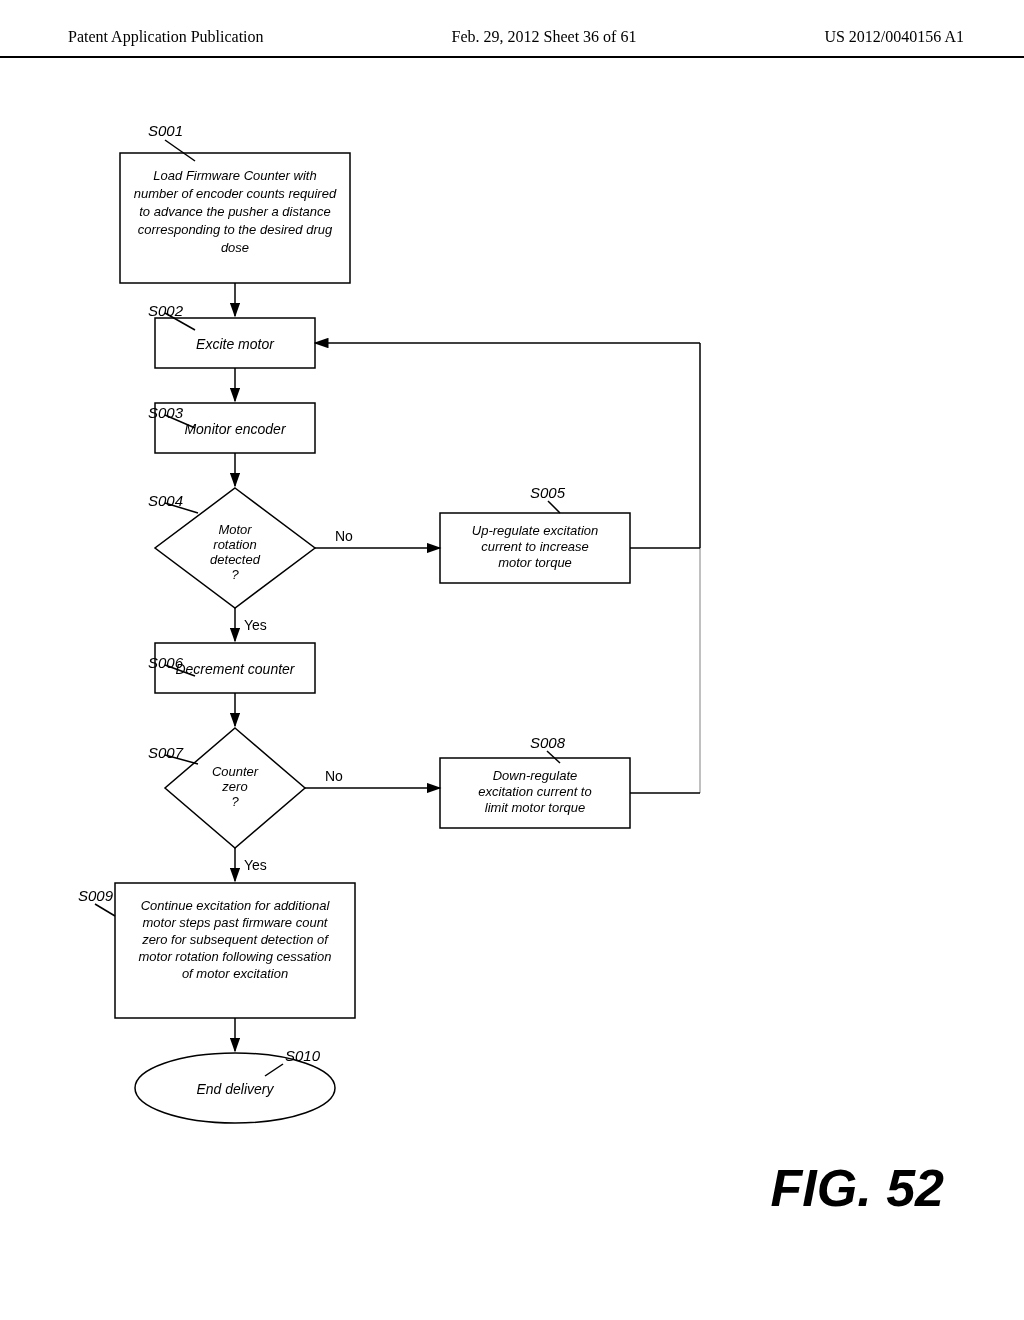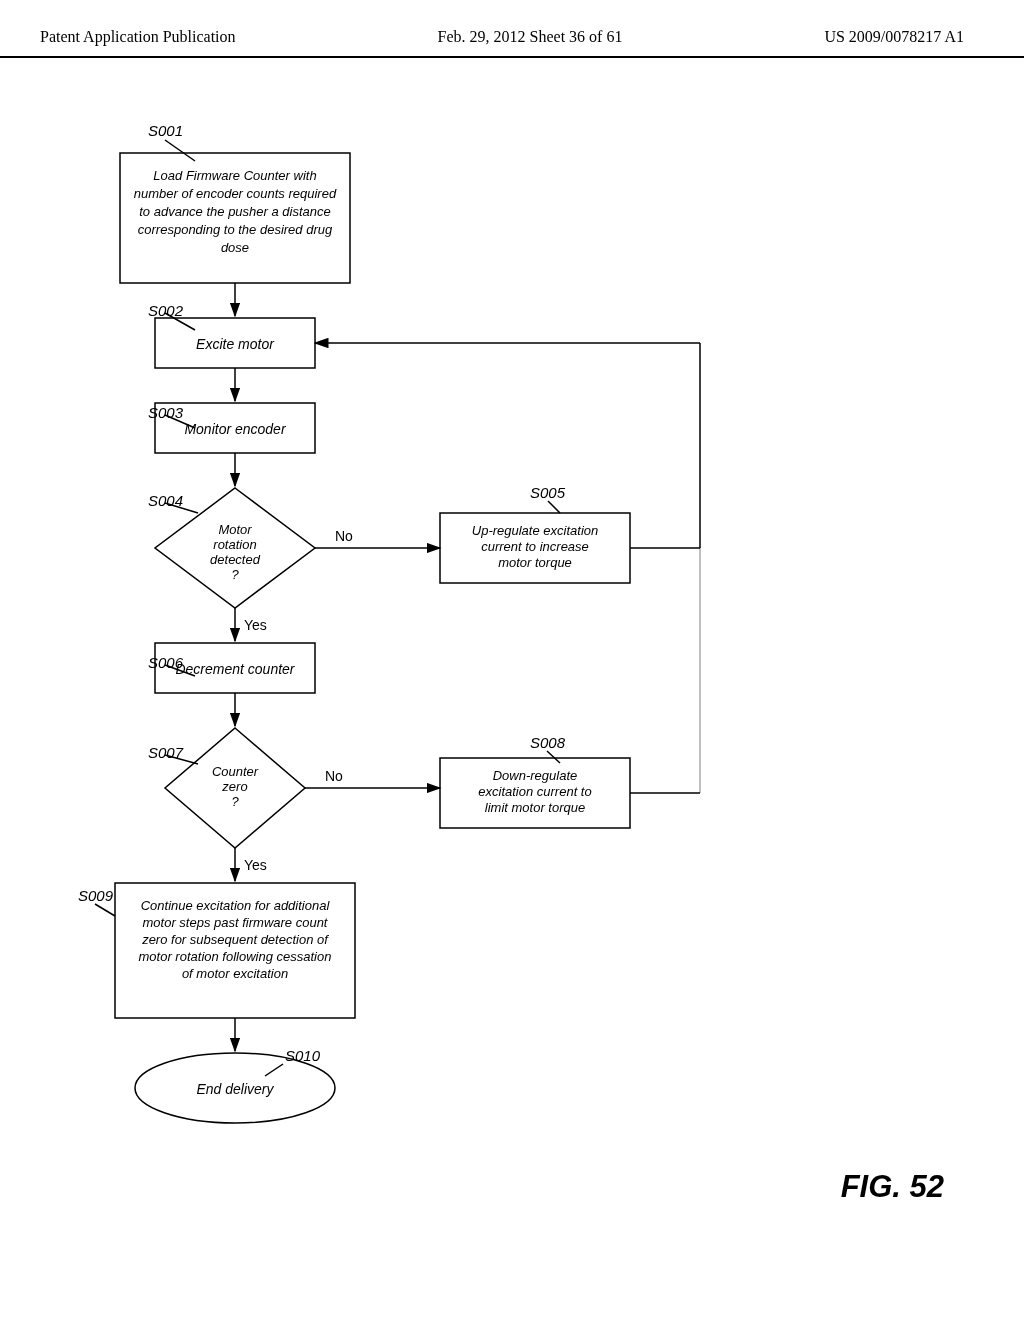--- a/index.html
+++ b/index.html
@@ -9,55 +9,55 @@
       background: #fff;
       font-family: 'Times New Roman', Times, serif;
       position: relative;
       overflow: hidden;
     }
 
     .header {
       display: flex;
       justify-content: space-between;
       align-items: flex-end;
-      padding: 28px 60px 10px 40px;
+      padding: 28px 60px 10px 68px;
       border-bottom: 2px solid #000;
     }
 
     .diagram-area {
       position: relative;
       width: 100%;
       height: calc(100% - 80px);
     }
 
     svg.flowchart {
       position: absolute;
       top: 0;
       left: 0;
       width: 100%;
       height: 100%;
     }
 
     .fig-label {
       position: absolute;
-      bottom: 93px;
+      bottom: 80px;
       right: 80px;
-      font-size: 31px;
+      font-size: 52px;
       font-weight: bold;
       font-style: italic;
       font-family: Arial, sans-serif;
     }
   </style>
 </head>
 <body>
 
 <div class="header">
   <span>Patent Application Publication</span>
   <span>Feb. 29, 2012  Sheet 36 of 61</span>
-  <span>US 2009/0078217 A1</span>
+  <span>US 2012/0040156 A1</span>
 </div>
 
 <div class="diagram-area">
   <svg class="flowchart" viewBox="0 0 1024 1240" xmlns="http://www.w3.org/2000/svg">
 
     <defs>
       <marker id="arrowhead" markerWidth="10" markerHeight="7" refX="9" refY="3.5" orient="auto">
         <polygon points="0 0, 10 3.5, 0 7" fill="#000"></polygon>
       </marker>
     </defs>

